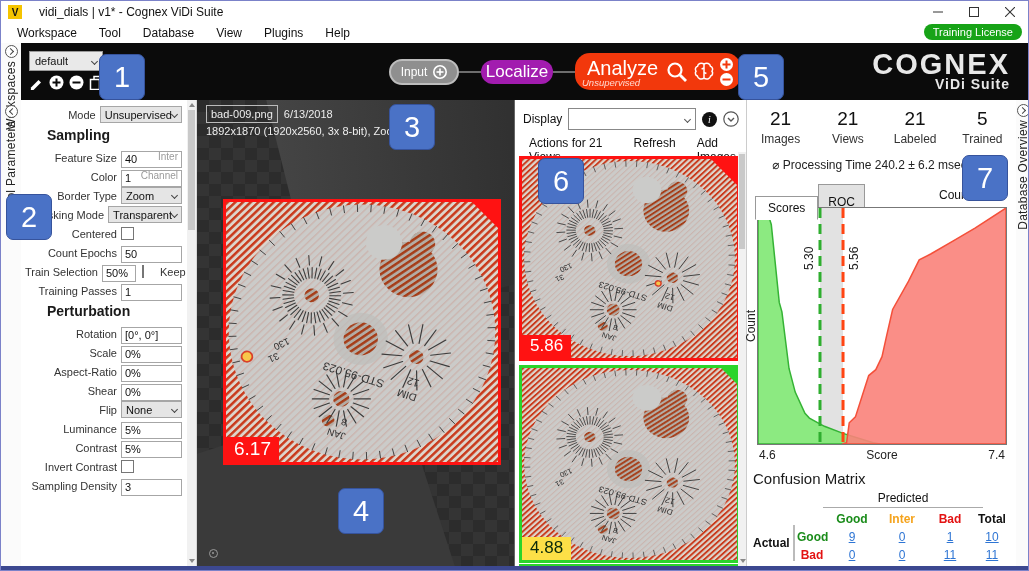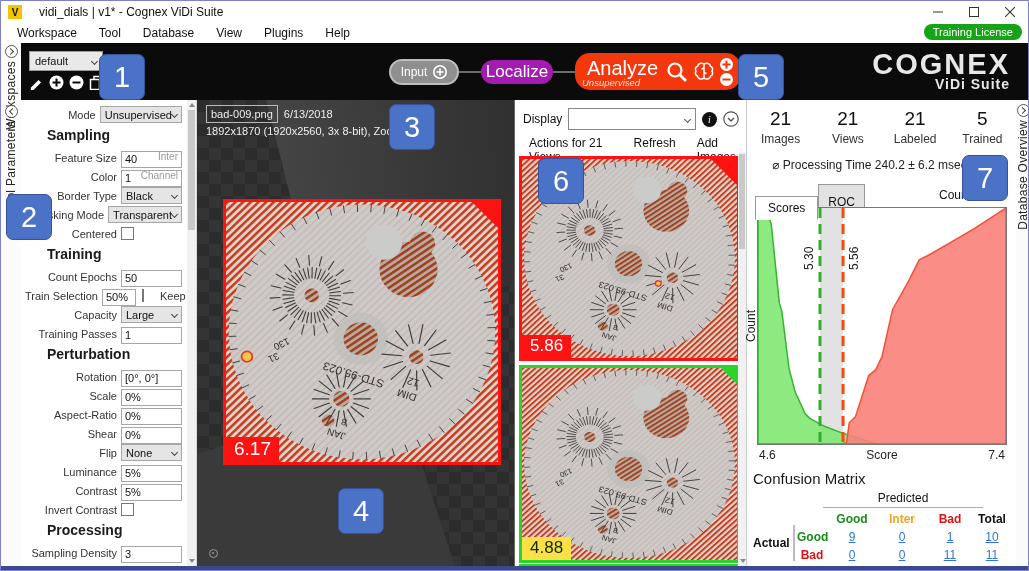--- a/index.html
+++ b/index.html
@@ -308,53 +308,45 @@
         <span class="plabel">Feature Size</span>
       <div class="pctrl"><input class="pinput" value="40" style=""><span class="punit">Inter</span></div>
       </div>
     <div class="prow">
         <span class="plabel">Color</span>
       <div class="pctrl"><input class="pinput" value="1" style=""><span class="punit">Channel</span></div>
       </div>
     <div class="prow">
         <span class="plabel">Border Type</span>
       <div class="pctrl fselect">
-          <span>Black</span>
+          <span>Zoom</span>
           <span class="chev" style="transform:rotate(45deg);border-color:#444"></span>
         </div>
       </div>
     <div class="prow">
         <span class="plabel">Masking Mode</span>
       <div class="pctrl fselect">
           <span>Transparent</span>
           <span class="chev" style="transform:rotate(45deg);border-color:#444"></span>
         </div>
       </div>
     <div class="prow">
         <span class="plabel">Centered</span>
       <span class="cbx"></span>
       </div>
 
-    <div class="psec">Training</div>
     <div class="prow">
         <span class="plabel">Count Epochs</span>
       <div class="pctrl"><input class="pinput" value="50" style=""></div>
       </div>
     <div class="prow">
         <span class="plabel">Train Selection</span>
       <div class="pctrl" style="flex:0 0 34px"><input class="pinput" value="50%" style=""></div>
       <span class="cbx" style="margin-left:6px"></span>
       <span class="keeplbl">Keep</span>
-      </div>
-    <div class="prow">
-        <span class="plabel">Capacity</span>
-      <div class="pctrl fselect">
-          <span>Large</span>
-          <span class="chev" style="transform:rotate(45deg);border-color:#444"></span>
-        </div>
       </div>
     <div class="prow">
         <span class="plabel">Training Passes</span>
       <div class="pctrl"><input class="pinput" value="1" style=""></div>
       </div>
 
     <div class="psec">Perturbation</div>
     <div class="prow">
         <span class="plabel">Rotation</span>
       <div class="pctrl"><input class="pinput" value="[0°, 0°]" style=""></div>
@@ -384,21 +376,20 @@
       </div>
     <div class="prow">
         <span class="plabel">Contrast</span>
       <div class="pctrl"><input class="pinput" value="5%" style=""></div>
       </div>
     <div class="prow">
         <span class="plabel">Invert Contrast</span>
       <span class="cbx"></span>
       </div>
 
-    <div class="psec">Processing</div>
     <div class="prow">
         <span class="plabel">Sampling Density</span>
       <div class="pctrl"><input class="pinput" value="3" style=""></div>
       </div>
 
     <div class="vscroll">
       <span class="sarrow up"></span>
       <div class="vthumb" style="top:10px;height:120px"></div>
       <span class="sarrow dn"></span>
     </div>

